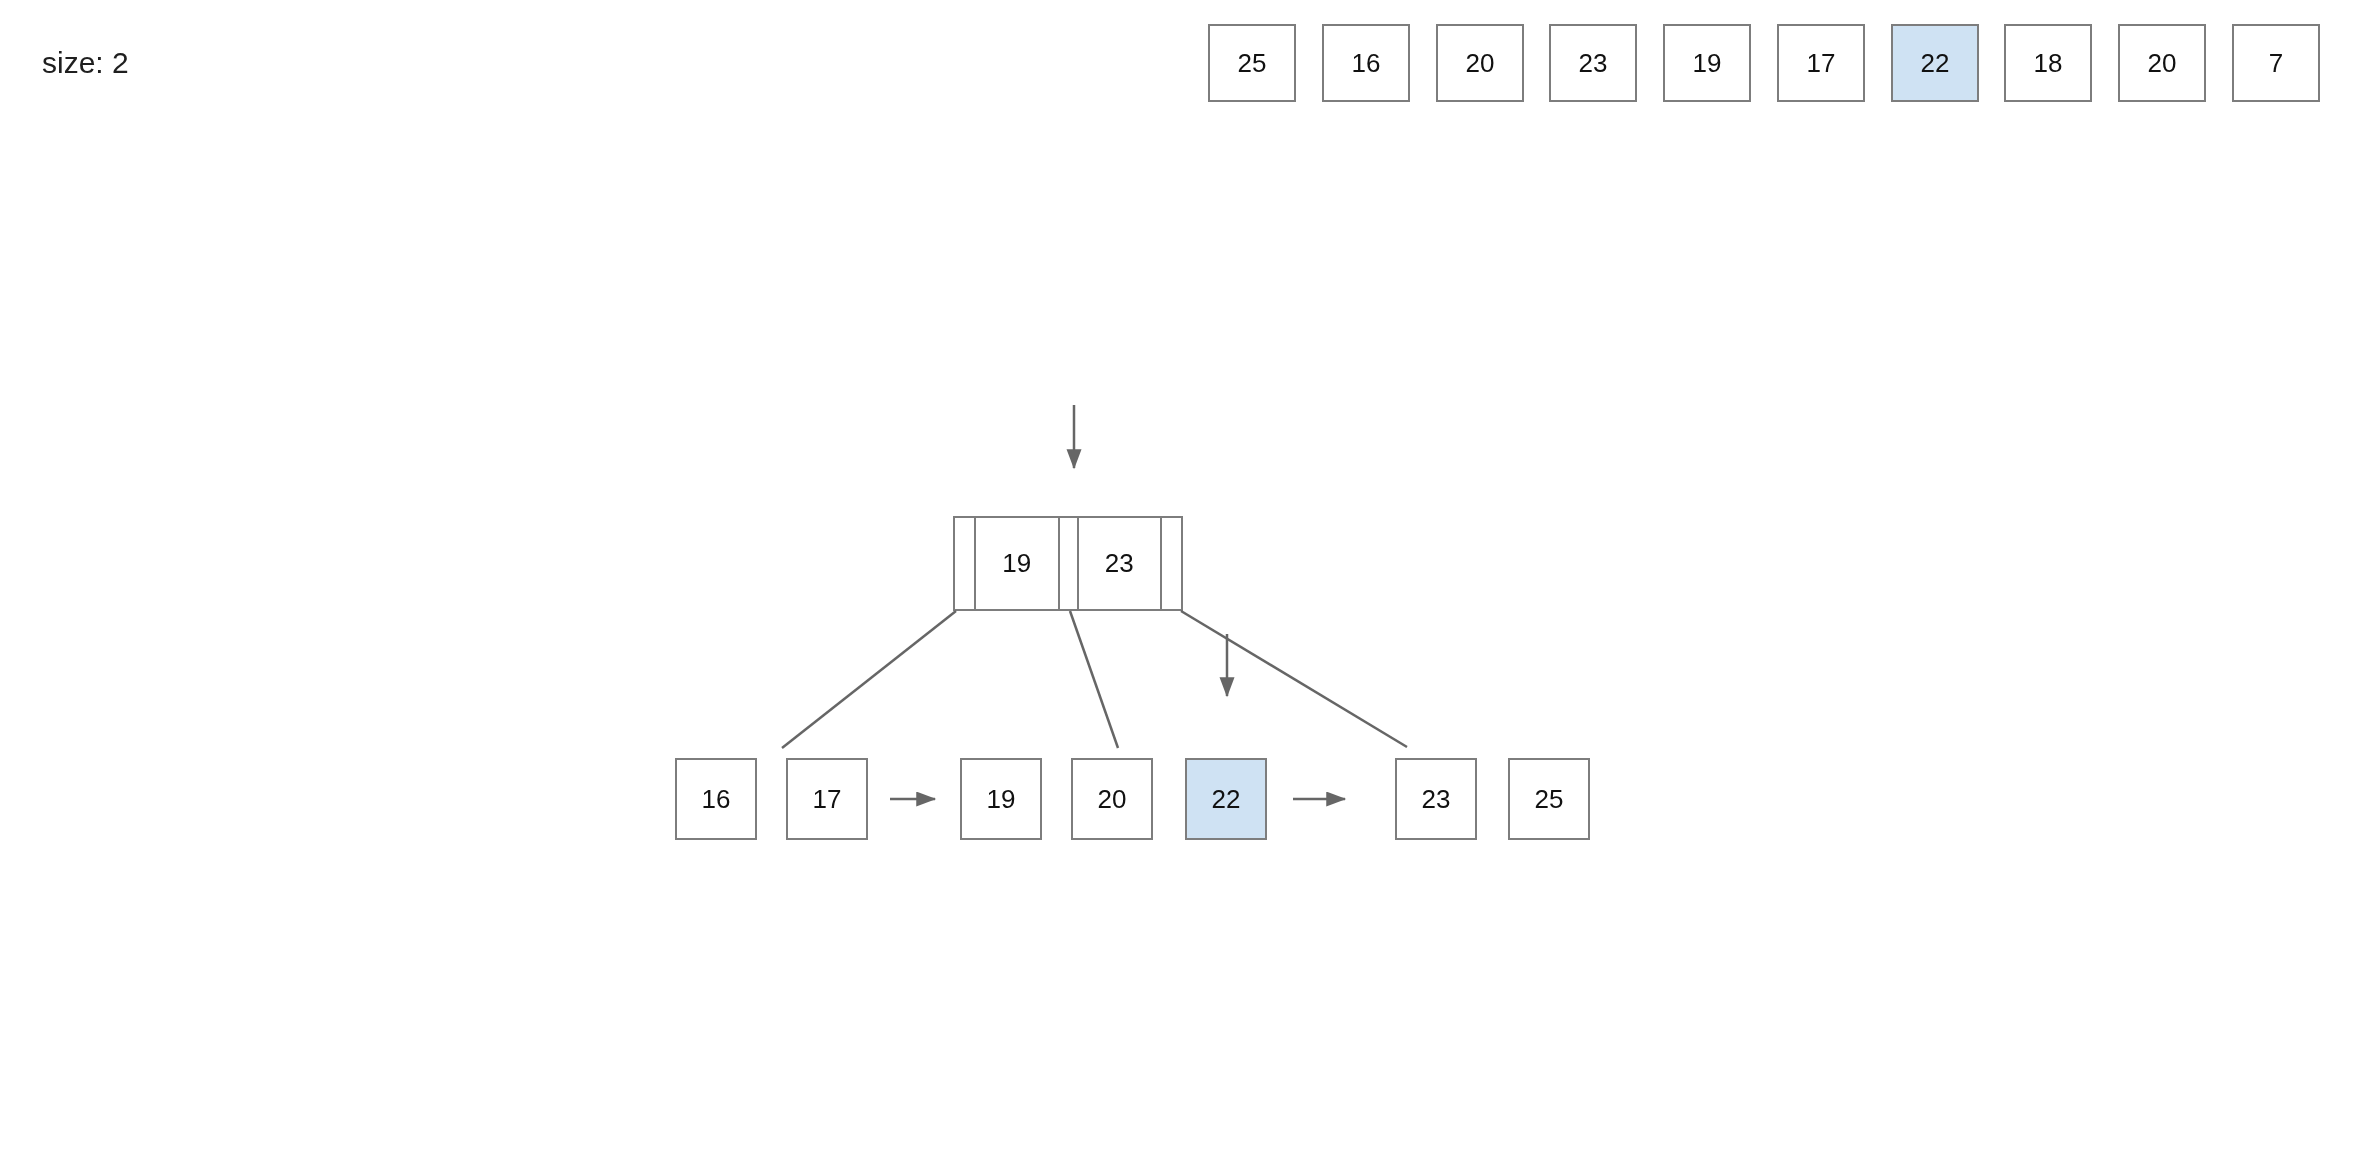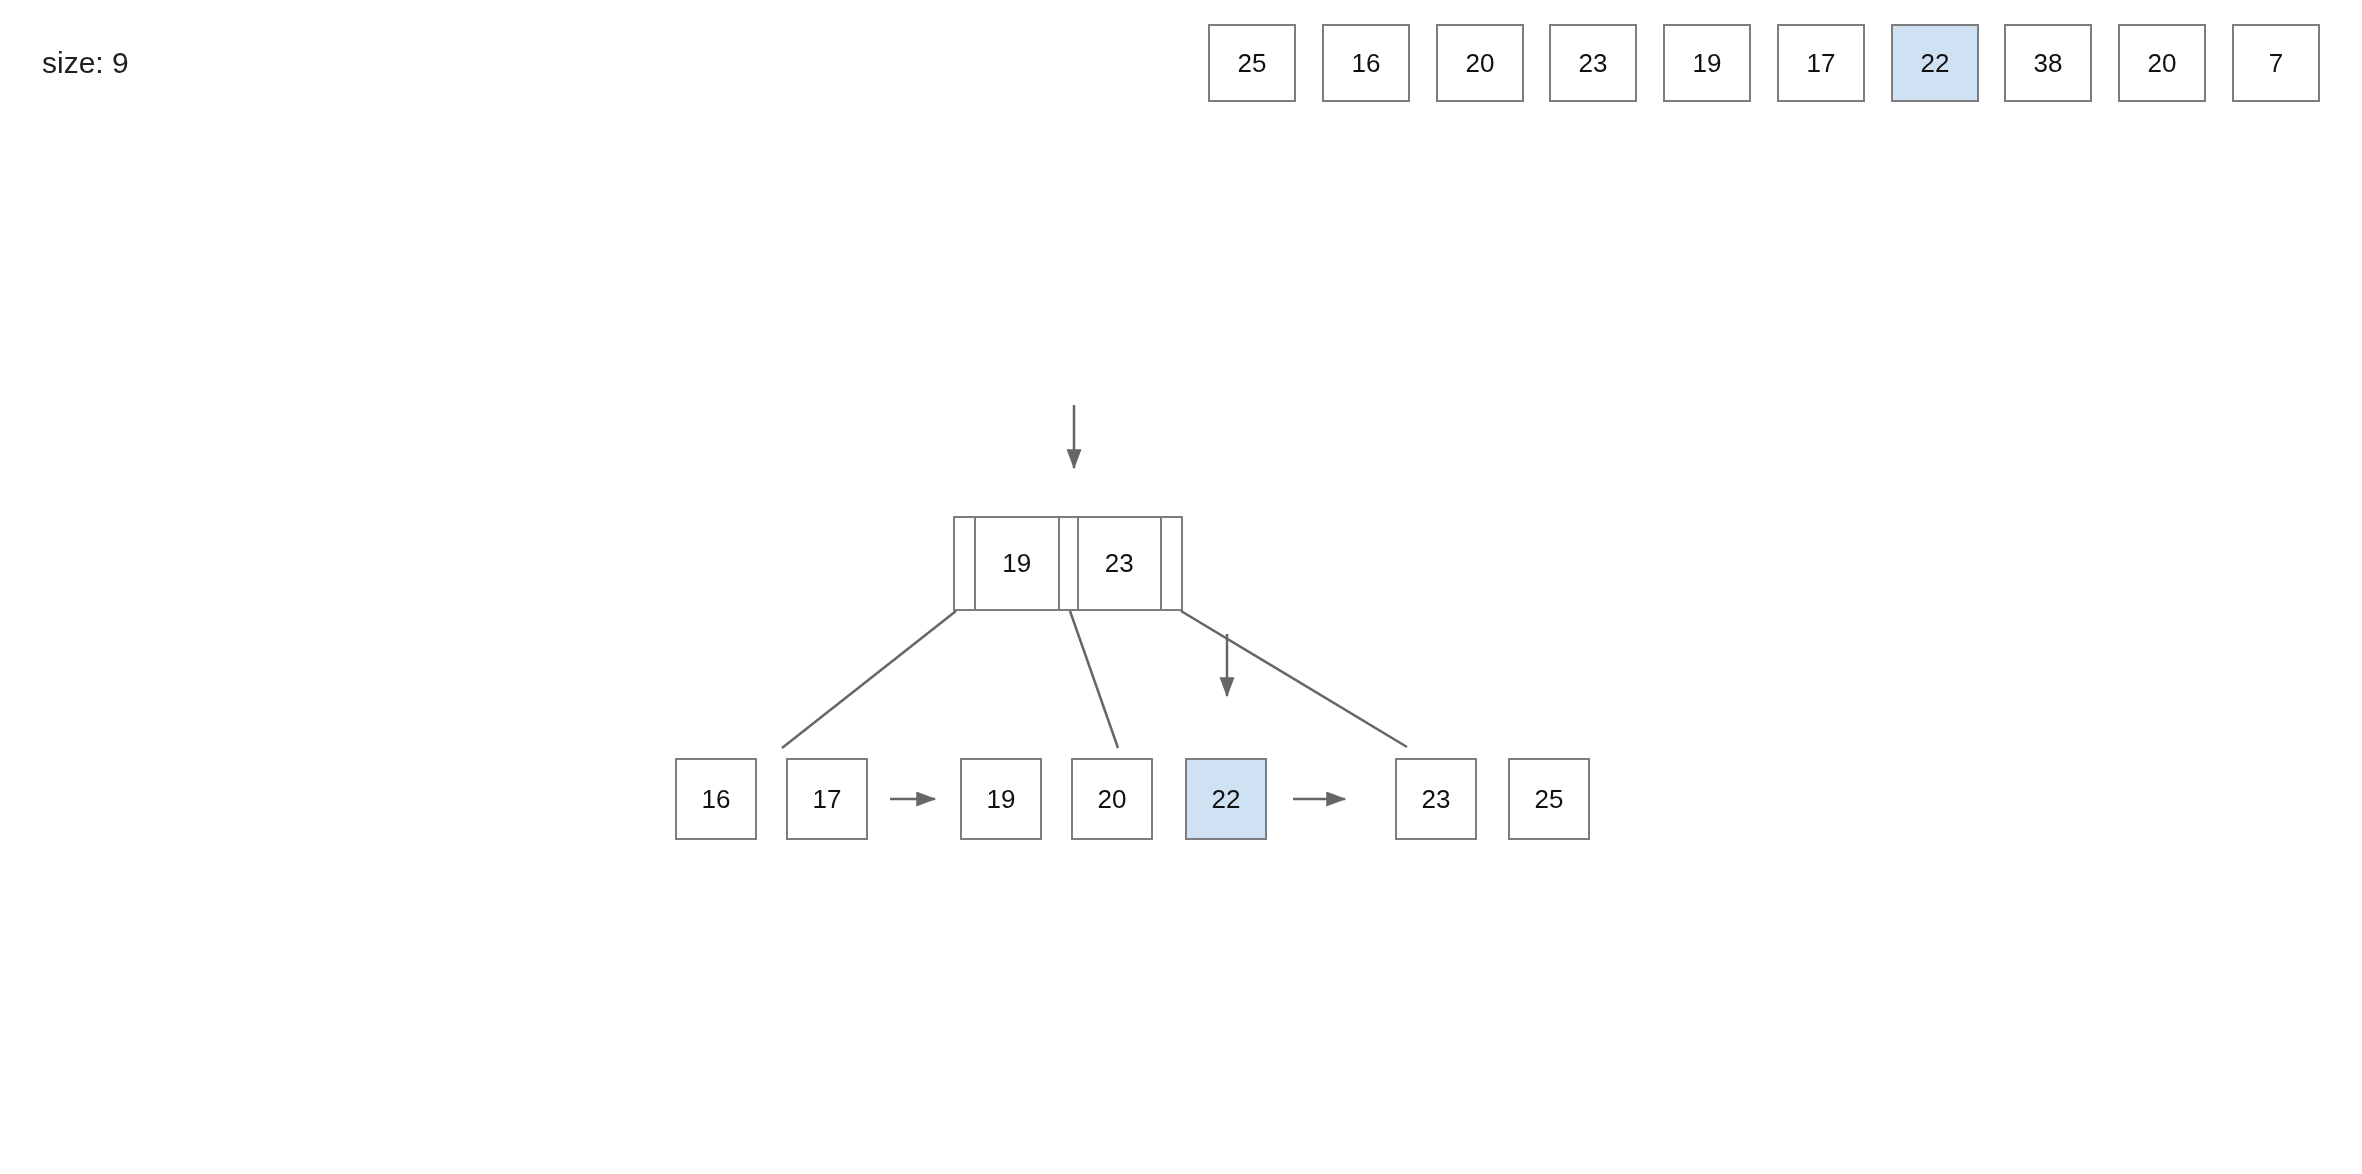--- a/index.html
+++ b/index.html
@@ -77,31 +77,31 @@
     left: 0;
     top: 0;
     pointer-events: none;
   }
 </style>
 </head>
 <body>
 
 <div id="stage">
 
-  <div id="size-label">size: 9</div>
+  <div id="size-label">size: 2</div>
 
   <div>
     <div class="cell" style="left:1208px" data-state="normal">25</div>
     <div class="cell" style="left:1322px" data-state="normal">16</div>
     <div class="cell" style="left:1436px" data-state="normal">20</div>
     <div class="cell" style="left:1549px" data-state="normal">23</div>
     <div class="cell" style="left:1663px" data-state="normal">19</div>
     <div class="cell" style="left:1777px" data-state="normal">17</div>
     <div class="cell" style="left:1891px" data-state="highlighted">22</div>
-    <div class="cell" style="left:2004px" data-state="normal">38</div>
+    <div class="cell" style="left:2004px" data-state="normal">18</div>
     <div class="cell" style="left:2118px" data-state="normal">20</div>
     <div class="cell" style="left:2232px" data-state="normal">7</div>
   </div>
 
   <div id="root-node">
     <div class="ptr"></div>
     <div class="key">19</div>
     <div class="ptr"></div>
     <div class="key">23</div>
     <div class="ptr"></div>

